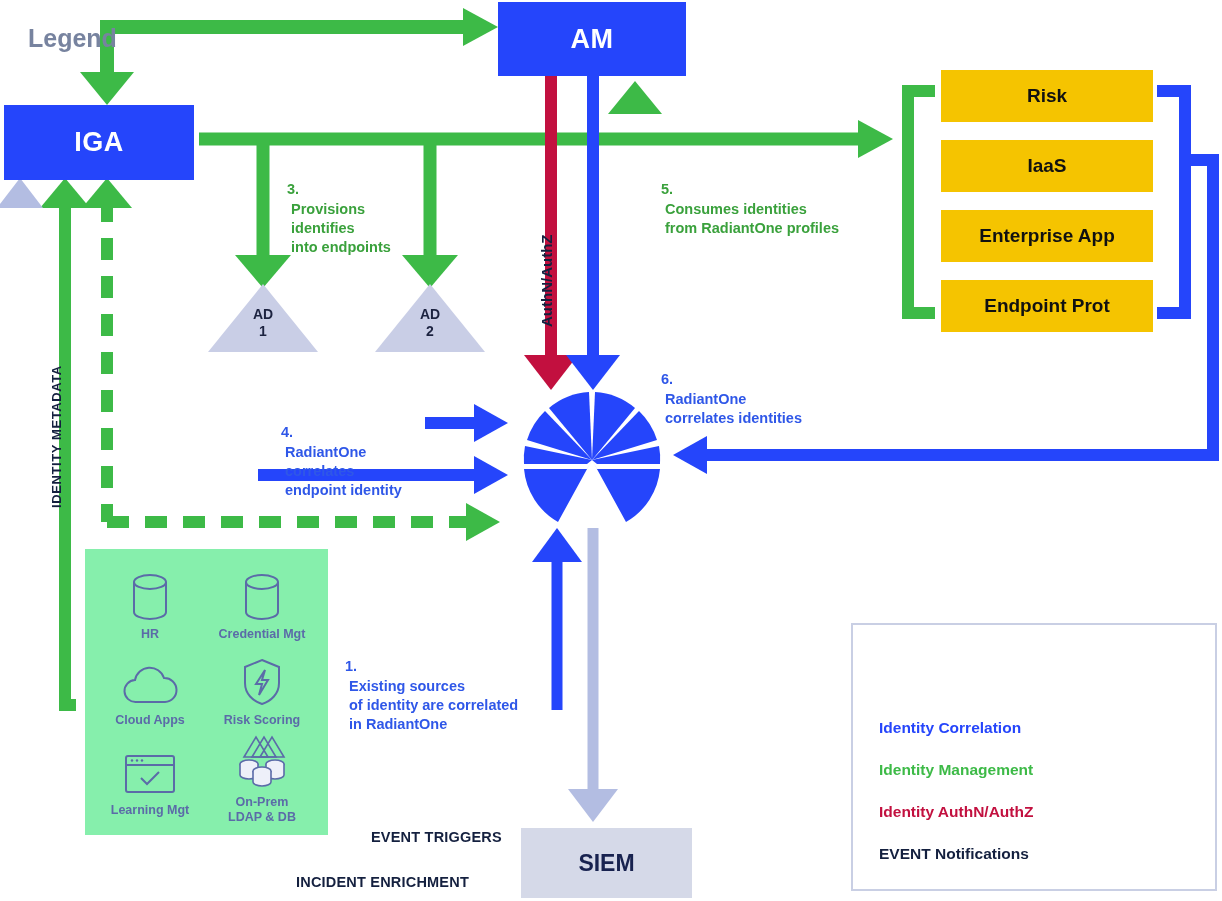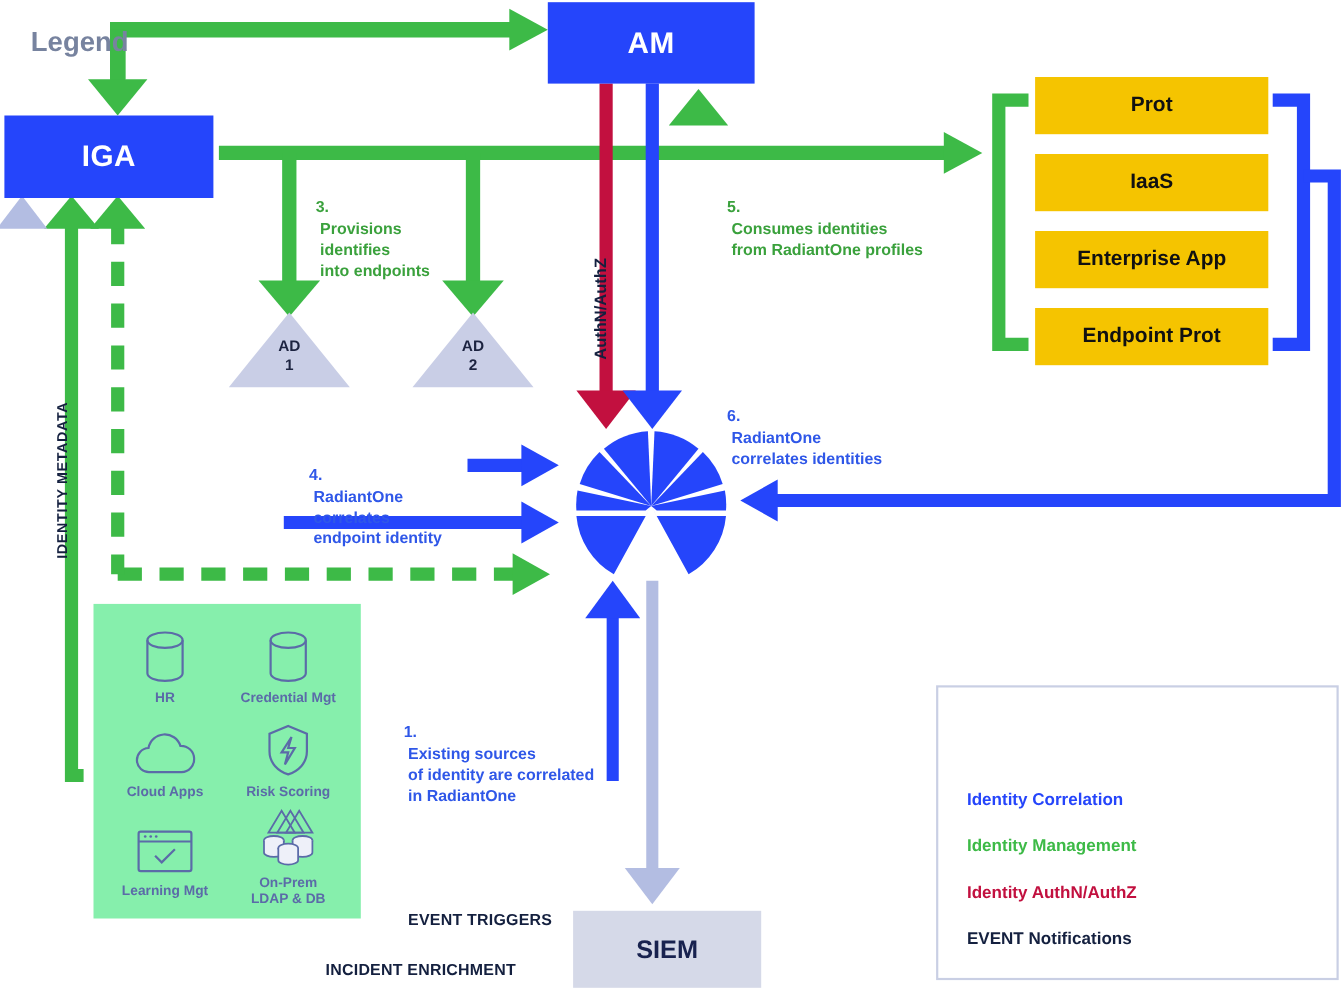--- a/index.html
+++ b/index.html
@@ -219,42 +219,42 @@
 
   <div class="node-box node-blue" style="left:498px;top:2px;width:188px;height:74px;">
     <span>AM</span>
   </div>
 
   <div class="node-box node-siem" style="left:521px;top:828px;width:171px;height:70px;text-align:center;">
     <span>SIEM</span>
   </div>
 
   <div class="node-box node-yellow" style="left:941px;top:70px;width:212px;height:52px;">
-    <span>Prot</span>
+    <span>Risk</span>
   </div>
   <div class="node-box node-yellow" style="left:941px;top:140px;width:212px;height:52px;">
     <span>IaaS</span>
   </div>
   <div class="node-box node-yellow" style="left:941px;top:210px;width:212px;height:52px;">
     <span>Enterprise App</span>
   </div>
   <div class="node-box node-yellow" style="left:941px;top:280px;width:212px;height:52px;">
     <span>Endpoint Prot</span>
   </div>
 
   <div class="tri-label" style="left:233px;top:306px;width:60px;">
     <div>AD</div>
     <div>1</div>
   </div>
   <div class="tri-label" style="left:400px;top:306px;width:60px;">
     <div>AD</div>
     <div>2</div>
   </div>
 
-  <div class="step step-blue" style="left:345px;top:638px;width:230px;margin-left:22px;">
+  <div class="step step-blue" style="left:345px;top:638px;width:230px;">
     <span>1.</span>
     <span style="display:inline-block;vertical-align:top;margin-left:4px;">Existing sources
 of identity are correlated
 in RadiantOne</span>
   </div>
 
 
   <div class="step step-green" style="left:287px;top:161px;width:160px;">
     <span>3.</span>
     <span style="display:inline-block;vertical-align:top;margin-left:4px;">Provisions

